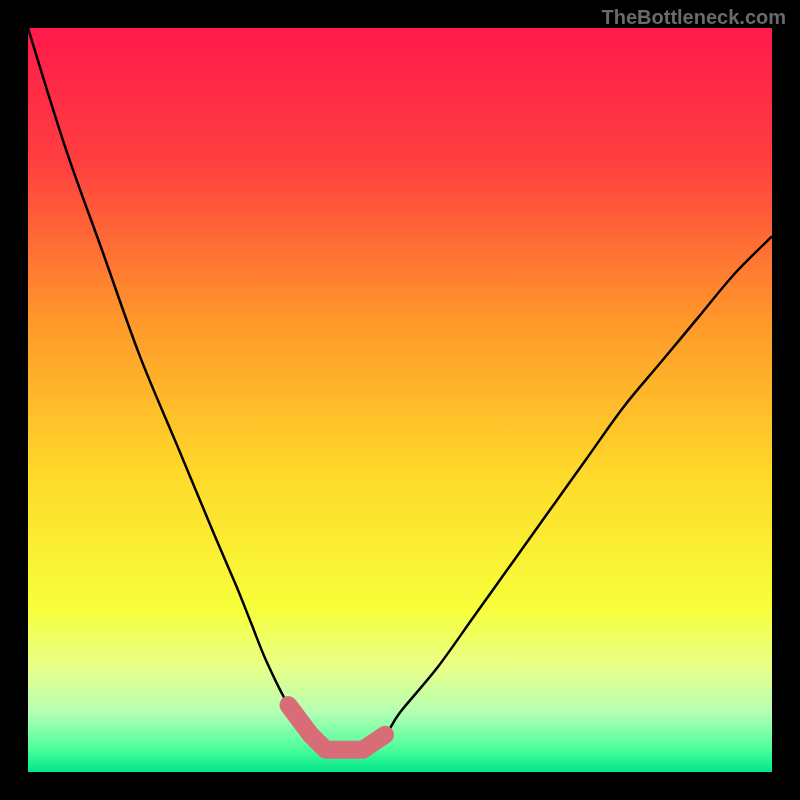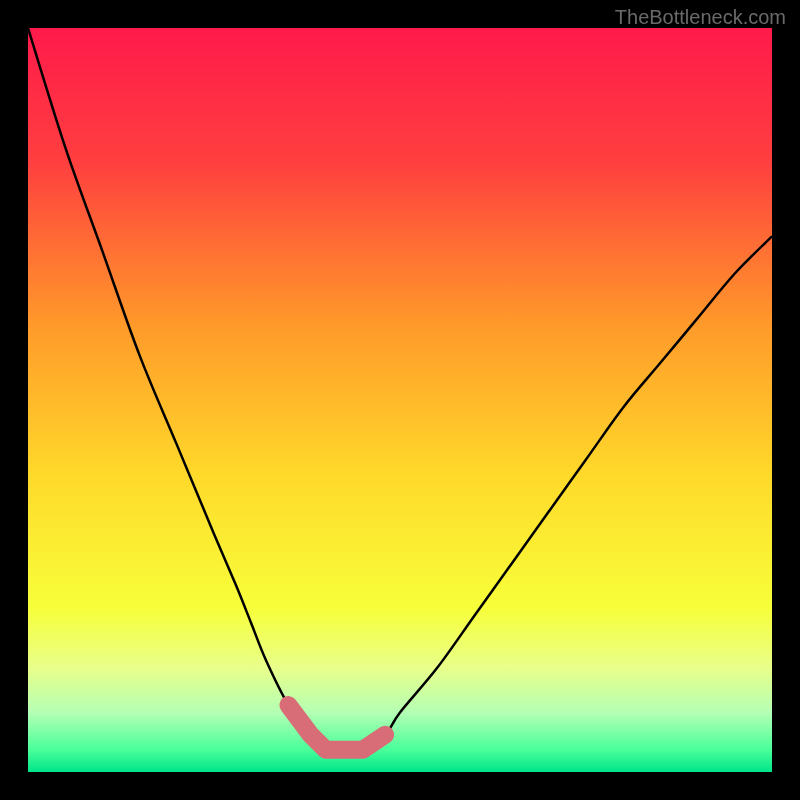--- a/index.html
+++ b/index.html
@@ -10,21 +10,21 @@
     background: #000;
     position: relative;
     font-family: Arial, sans-serif;
   }
   .watermark {
     position: absolute;
     top: 6px;
     right: 14px;
     color: #6a6a6a;
     font-size: 20px;
-    font-weight: 400;
+    font-weight: 700;
     z-index: 10;
   }
   .plot-area {
     position: absolute;
     left: 28px;
     top: 28px;
     width: 744px;
     height: 744px;
   }
   .plot-area svg {

